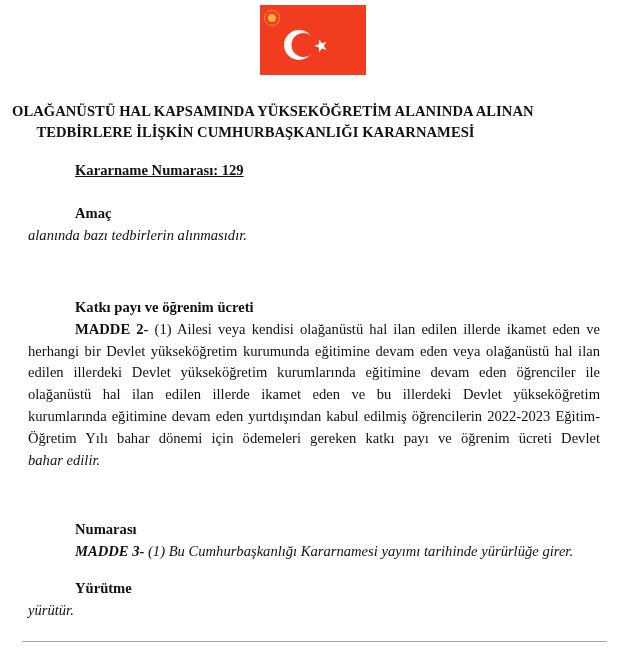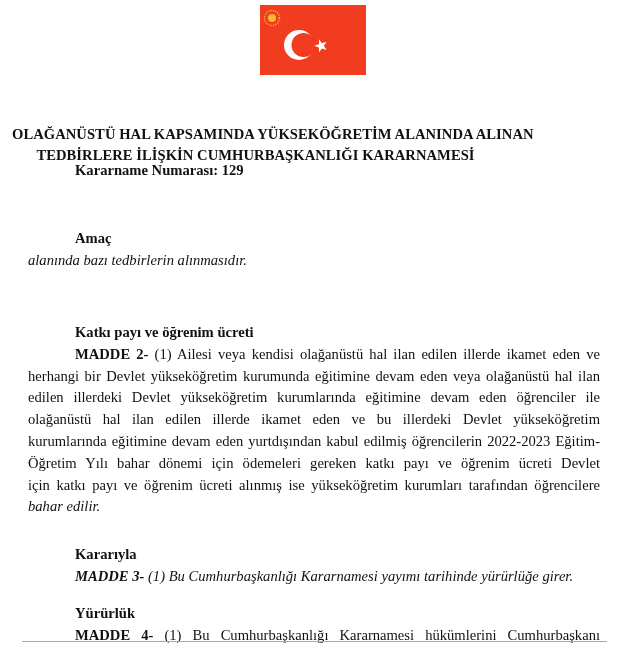--- a/index.html
+++ b/index.html
@@ -29,39 +29,38 @@
       left: 0;
       top: 101px;
       width: 499px;
       text-align: center;
       font-weight: bold;
       font-size: 14.6px;
       line-height: 21px;
       letter-spacing: 0.05px;
       padding-left: 12px;
       box-sizing: border-box;
-      margin-top: 23px;
     }
     .title div { white-space: nowrap; }
     .decree-number {
       position: absolute;
       left: 75px;
       top: 160px;
       font-weight: bold;
       font-size: 14.6px;
       line-height: 20px;
       white-space: nowrap;
+      text-decoration: underline;
     }
     .section {
       position: absolute;
       left: 28px;
       width: 572px;
       font-size: 14.6px;
       line-height: 21.8px;
-      margin-top: 25px;
     }
     .section .heading {
       font-weight: bold;
       padding-left: 47px;
     }
     .line {
       display: block;
       text-align: justify;
       text-align-last: justify;
       white-space: nowrap;
@@ -117,33 +116,31 @@
 
 <div class="section" style="top:297px;">
   <div class="heading">Katkı payı ve öğrenim ücreti</div>
   <div>
     <span class="line indent"><b>MADDE 2-</b> <span>(1) Ailesi veya kendisi olağanüstü hal ilan edilen illerde ikamet eden ve</span></span>
     <span class="line">herhangi bir Devlet yükseköğretim kurumunda eğitimine devam eden veya olağanüstü hal ilan</span>
     <span class="line">edilen illerdeki Devlet yükseköğretim kurumlarında eğitimine devam eden öğrenciler ile</span>
     <span class="line">olağanüstü hal ilan edilen illerde ikamet eden ve bu illerdeki Devlet yükseköğretim</span>
     <span class="line">kurumlarında eğitimine devam eden yurtdışından kabul edilmiş öğrencilerin 2022-2023 Eğitim-</span>
     <span class="line">Öğretim Yılı bahar dönemi için ödemeleri gereken katkı payı ve öğrenim ücreti Devlet</span>
-    <span class="line">için katkı payı ve öğrenim ücreti alınmış ise yükseköğretim kurumları tarafından öğrencilere</span>
     <span class="line last">bahar edilir.</span>
   </div>
 </div>
 
 <div class="section" style="top:519px;">
-  <div class="heading">Kararıyla</div>
+  <div class="heading">Numarası</div>
   <div>
     <span class="line indent last"><b>MADDE 3-</b> <span>(1) Bu Cumhurbaşkanlığı Kararnamesi yayımı tarihinde yürürlüğe girer.</span></span>
   </div>
 </div>
 
 <div class="section" style="top:578px;">
-  <div class="heading">Yürürlük</div>
+  <div class="heading">Yürütme</div>
   <div>
-    <span class="line indent"><b>MADDE 4-</b> <span>(1) Bu Cumhurbaşkanlığı Kararnamesi hükümlerini Cumhurbaşkanı</span></span>
     <span class="line last">yürütür.</span>
   </div>
 </div>
 
 <div class="rule"></div>
 
 </body></html>

